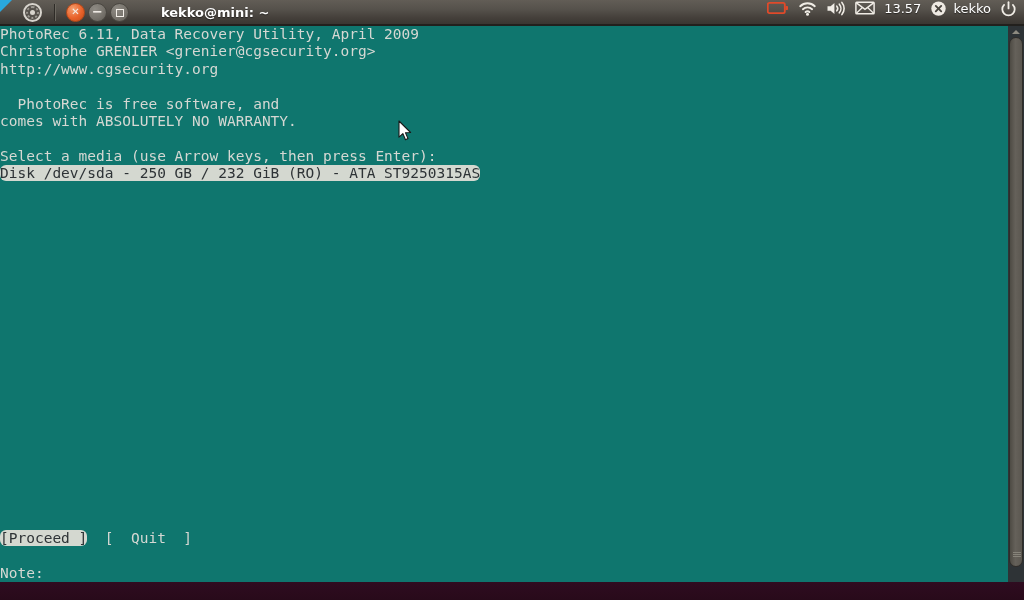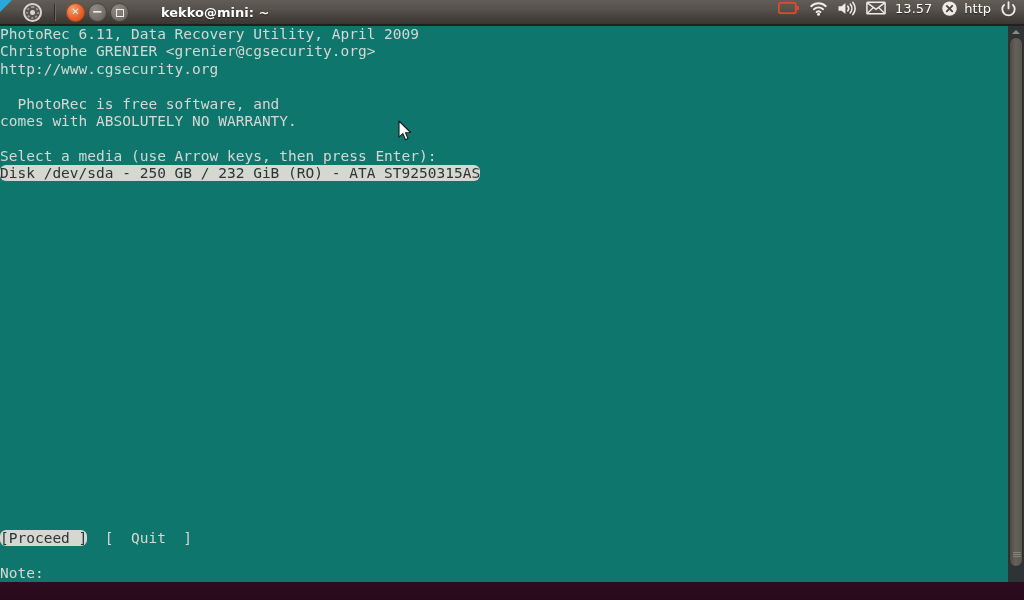--- a/index.html
+++ b/index.html
@@ -347,21 +347,21 @@
           <circle cx="8.5" cy="7.6" r="7.2" fill="#efeae3"></circle>
           <path d="M5.6 12.6 L8.4 13.2 L9.4 11.2 Z" fill="#efeae3"></path>
           <g stroke="#4a4640" stroke-width="1.9" stroke-linecap="round">
             <path d="M5.8 4.9 L11.2 10.3"></path>
             <path d="M11.2 4.9 L5.8 10.3"></path>
           </g>
         </svg>
       </div>
 
       <div class="tray-item">
-        <span id="username">http</span>
+        <span id="username">kekko</span>
       </div>
 
       <div class="tray-item">
         <svg width="17" height="17" viewBox="0 0 17 17">
           <path d="M4.1 3.9 A 6.2 6.2 0 1 0 12.9 3.9" fill="none" stroke="#f0ece5" stroke-width="1.8" stroke-linecap="round"></path>
           <path d="M8.5 1.2 V 7.4" fill="none" stroke="#f0ece5" stroke-width="1.8" stroke-linecap="round"></path>
         </svg>
       </div>
 
     </div>

